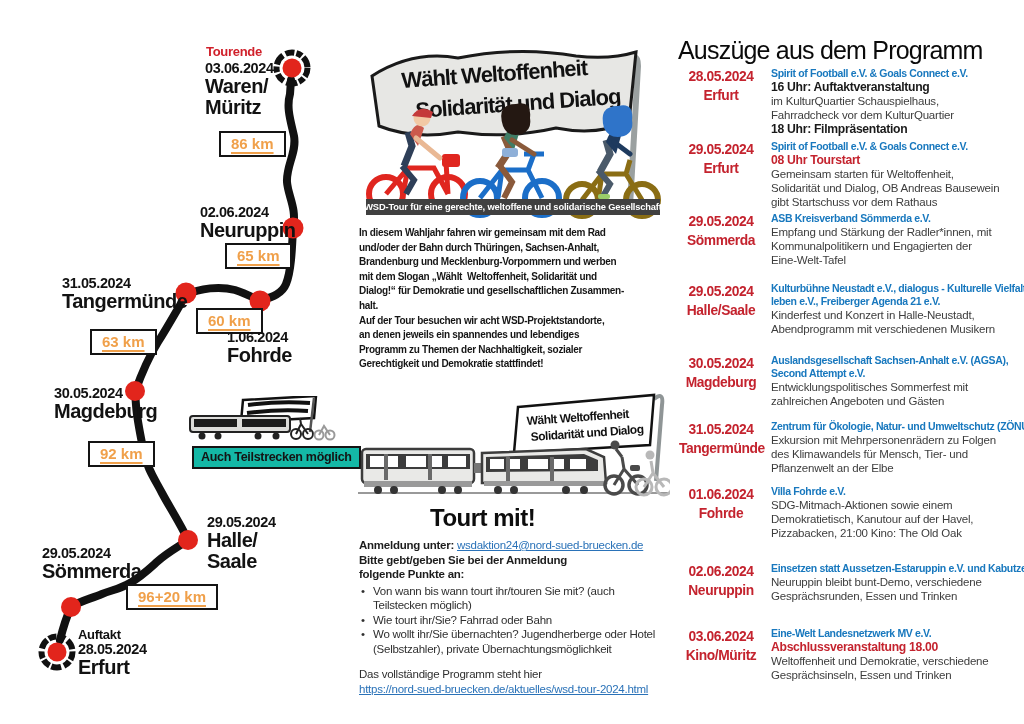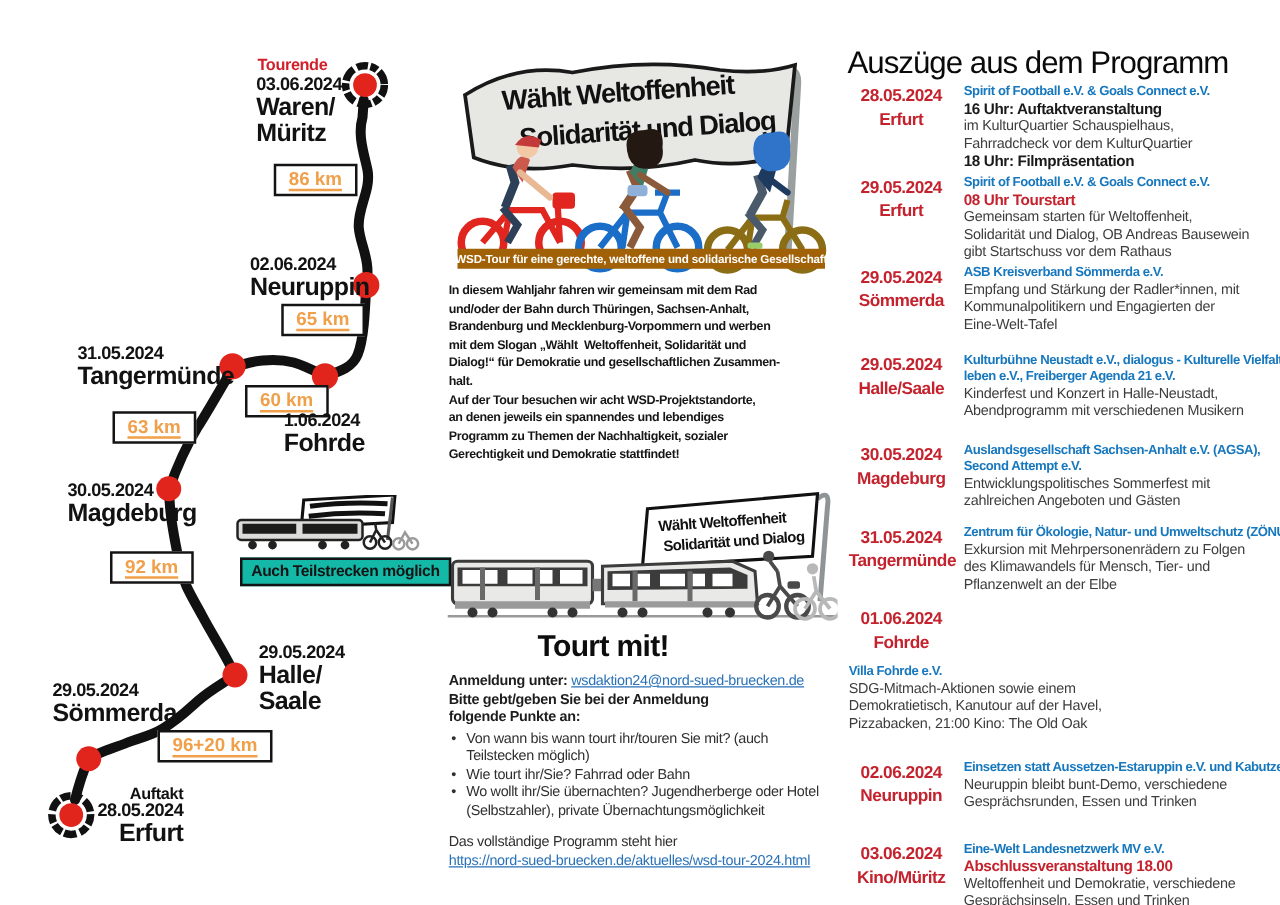--- a/index.html
+++ b/index.html
@@ -14,21 +14,21 @@
   .map-tag.red { color:#d0202a; }
   .map-date { font-size:14.5px; font-weight:800; letter-spacing:-0.4px; color:#121212; }
   .map-city { font-size:20px; font-weight:800; letter-spacing:-0.5px; color:#121212; white-space:pre-line; line-height:1.05; }
   .km-badge { position:absolute; background:#fff; border:2px solid #141414; color:#f0a04a;
               font-size:15px; font-weight:800; padding:2px 10px 3px; white-space:nowrap;
               text-decoration:underline; text-decoration-thickness:2px; text-underline-offset:3px; }
   .note-box { position:absolute; background:#14b8a6; border:2.5px solid #141414; color:#141414;
               font-size:12.5px; font-weight:800; padding:2px 7px 3px; white-space:nowrap; letter-spacing:-0.3px; }
 
   
-  .wsd-bar { position:absolute; left:366px; top:199px; width:294px; height:16px; background:#a16207;
+  .wsd-bar { position:absolute; left:366px; top:199px; width:294px; height:16px; background:#404040;
              color:#fff; font-size:9.3px; font-weight:700; letter-spacing:-0.15px;
              display:flex; align-items:center; justify-content:center; white-space:nowrap; }
   .intro { position:absolute; left:359px; top:226px; width:312px; font-size:10px; line-height:14.6px;
            font-weight:700; color:#161616; letter-spacing:-0.3px; white-space:pre; }
   .tourt-heading { position:absolute; left:430px; top:504px; font-size:24px; font-weight:800;
                    letter-spacing:-0.5px; color:#0d0d0d; }
   .signup { position:absolute; left:359px; top:538px; width:312px; font-size:11.5px; line-height:14.5px;
             color:#2f2f2f; letter-spacing:-0.25px; }
   .signup .bold { font-weight:700; color:#1d1d1d; }
   .signup .pre { white-space:pre; }
@@ -108,21 +108,21 @@
     <div class="map-city">Halle/
 Saale</div>
   </div>
 
   <div class="map-label" style="left:42px;top:546px;">
     <div class="map-date">29.05.2024</div>
     <div class="map-city">Sömmerda</div>
   </div>
   <div class="km-badge" style="left:126px;top:584px;">96+20 km</div>
 
-  <div class="map-label" style="left:78px;top:628px;text-align:right;">
+  <div class="map-label" style="left:78px;top:628px;">
     <div class="map-tag">Auftakt</div>
     <div class="map-date">28.05.2024</div>
     <div class="map-city">Erfurt</div>
   </div>
 
   <svg class="abs" style="left:188px;top:396px;" width="150" height="50" viewBox="0 0 150 50">
     <polygon points="55,4 128,0 126,22 53,26" fill="#ffffff" stroke="#111" stroke-width="2.5"></polygon>
     <path d="M60 9 Q 90 5 122 7 M59 17 Q 90 13 120 15" stroke="#111" stroke-width="4" fill="none"></path>
     <line x1="126" y1="2" x2="122" y2="36" stroke="#555" stroke-width="2.5"></line>
     <rect x="2" y="20" width="100" height="16" rx="3" fill="#dcdcda" stroke="#222" stroke-width="2"></rect>
@@ -359,21 +359,21 @@
       <div>Tangermünde</div>
     </div>
     <div class="pbody">
       <div class="porg">Zentrum für Ökologie, Natur- und Umweltschutz (ZÖNU) e.V.</div>
       <div class="ptext">Exkursion mit Mehrpersonenrädern zu Folgen
 des Klimawandels für Mensch, Tier- und
 Pflanzenwelt an der Elbe</div>
     </div>
   </div>
 
-  <div class="prog-entry" style="margin-bottom:22px;flex-direction:column;">
+  <div class="prog-entry" style="margin-bottom:22px;">
     <div class="pdate">
       <div>01.06.2024</div>
       <div>Fohrde</div>
     </div>
     <div class="pbody">
       <div class="porg">Villa Fohrde e.V.</div>
       <div class="ptext">SDG-Mitmach-Aktionen sowie einem
 Demokratietisch, Kanutour auf der Havel,
 Pizzabacken, 21:00 Kino: The Old Oak</div>
     </div>

